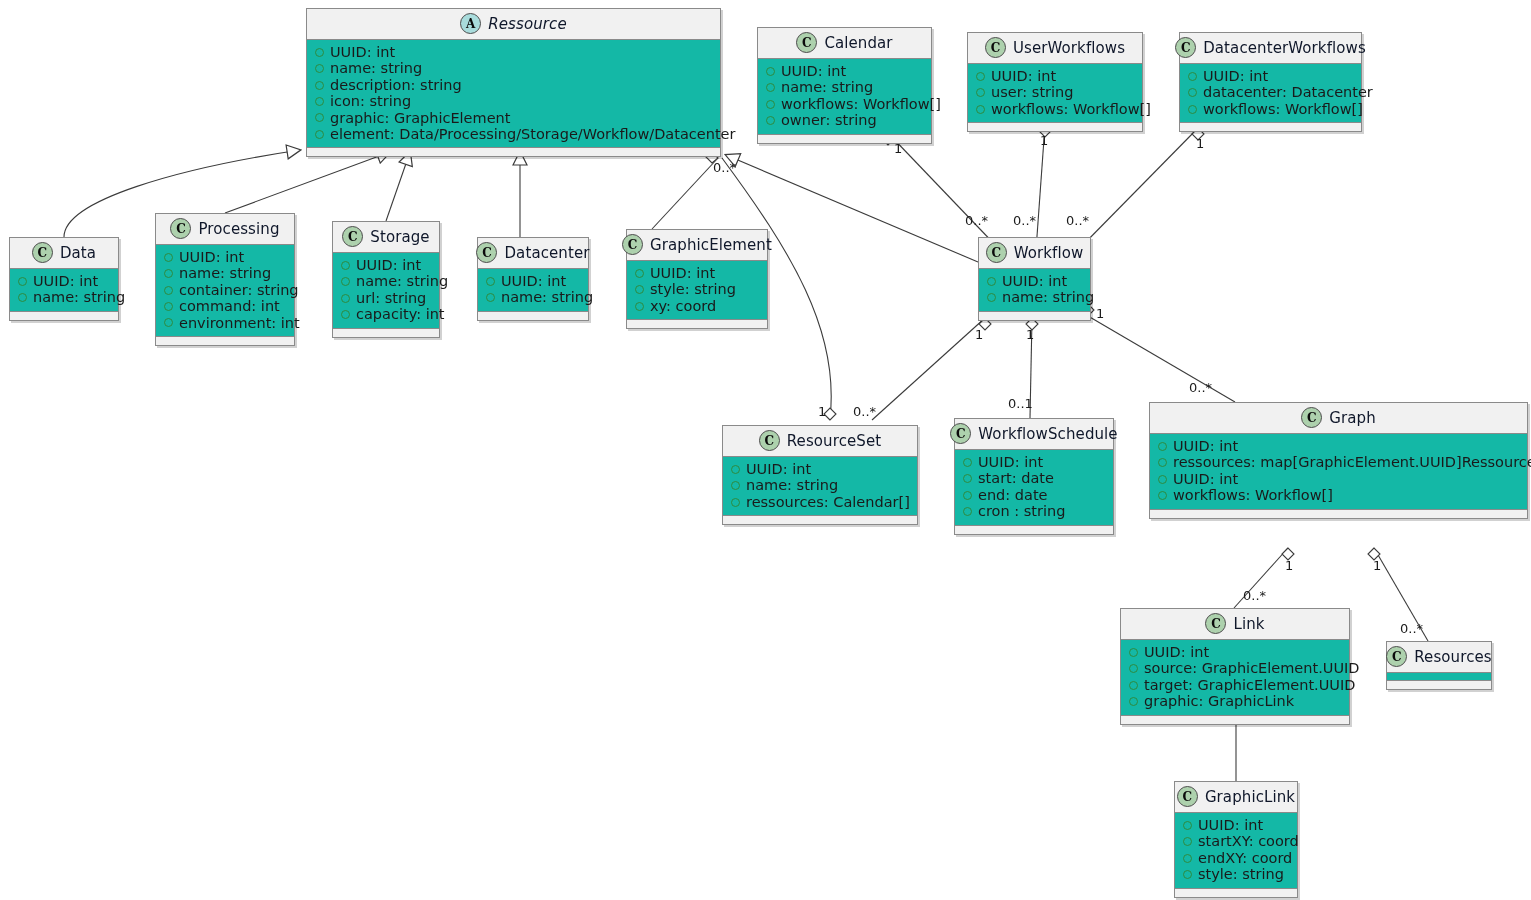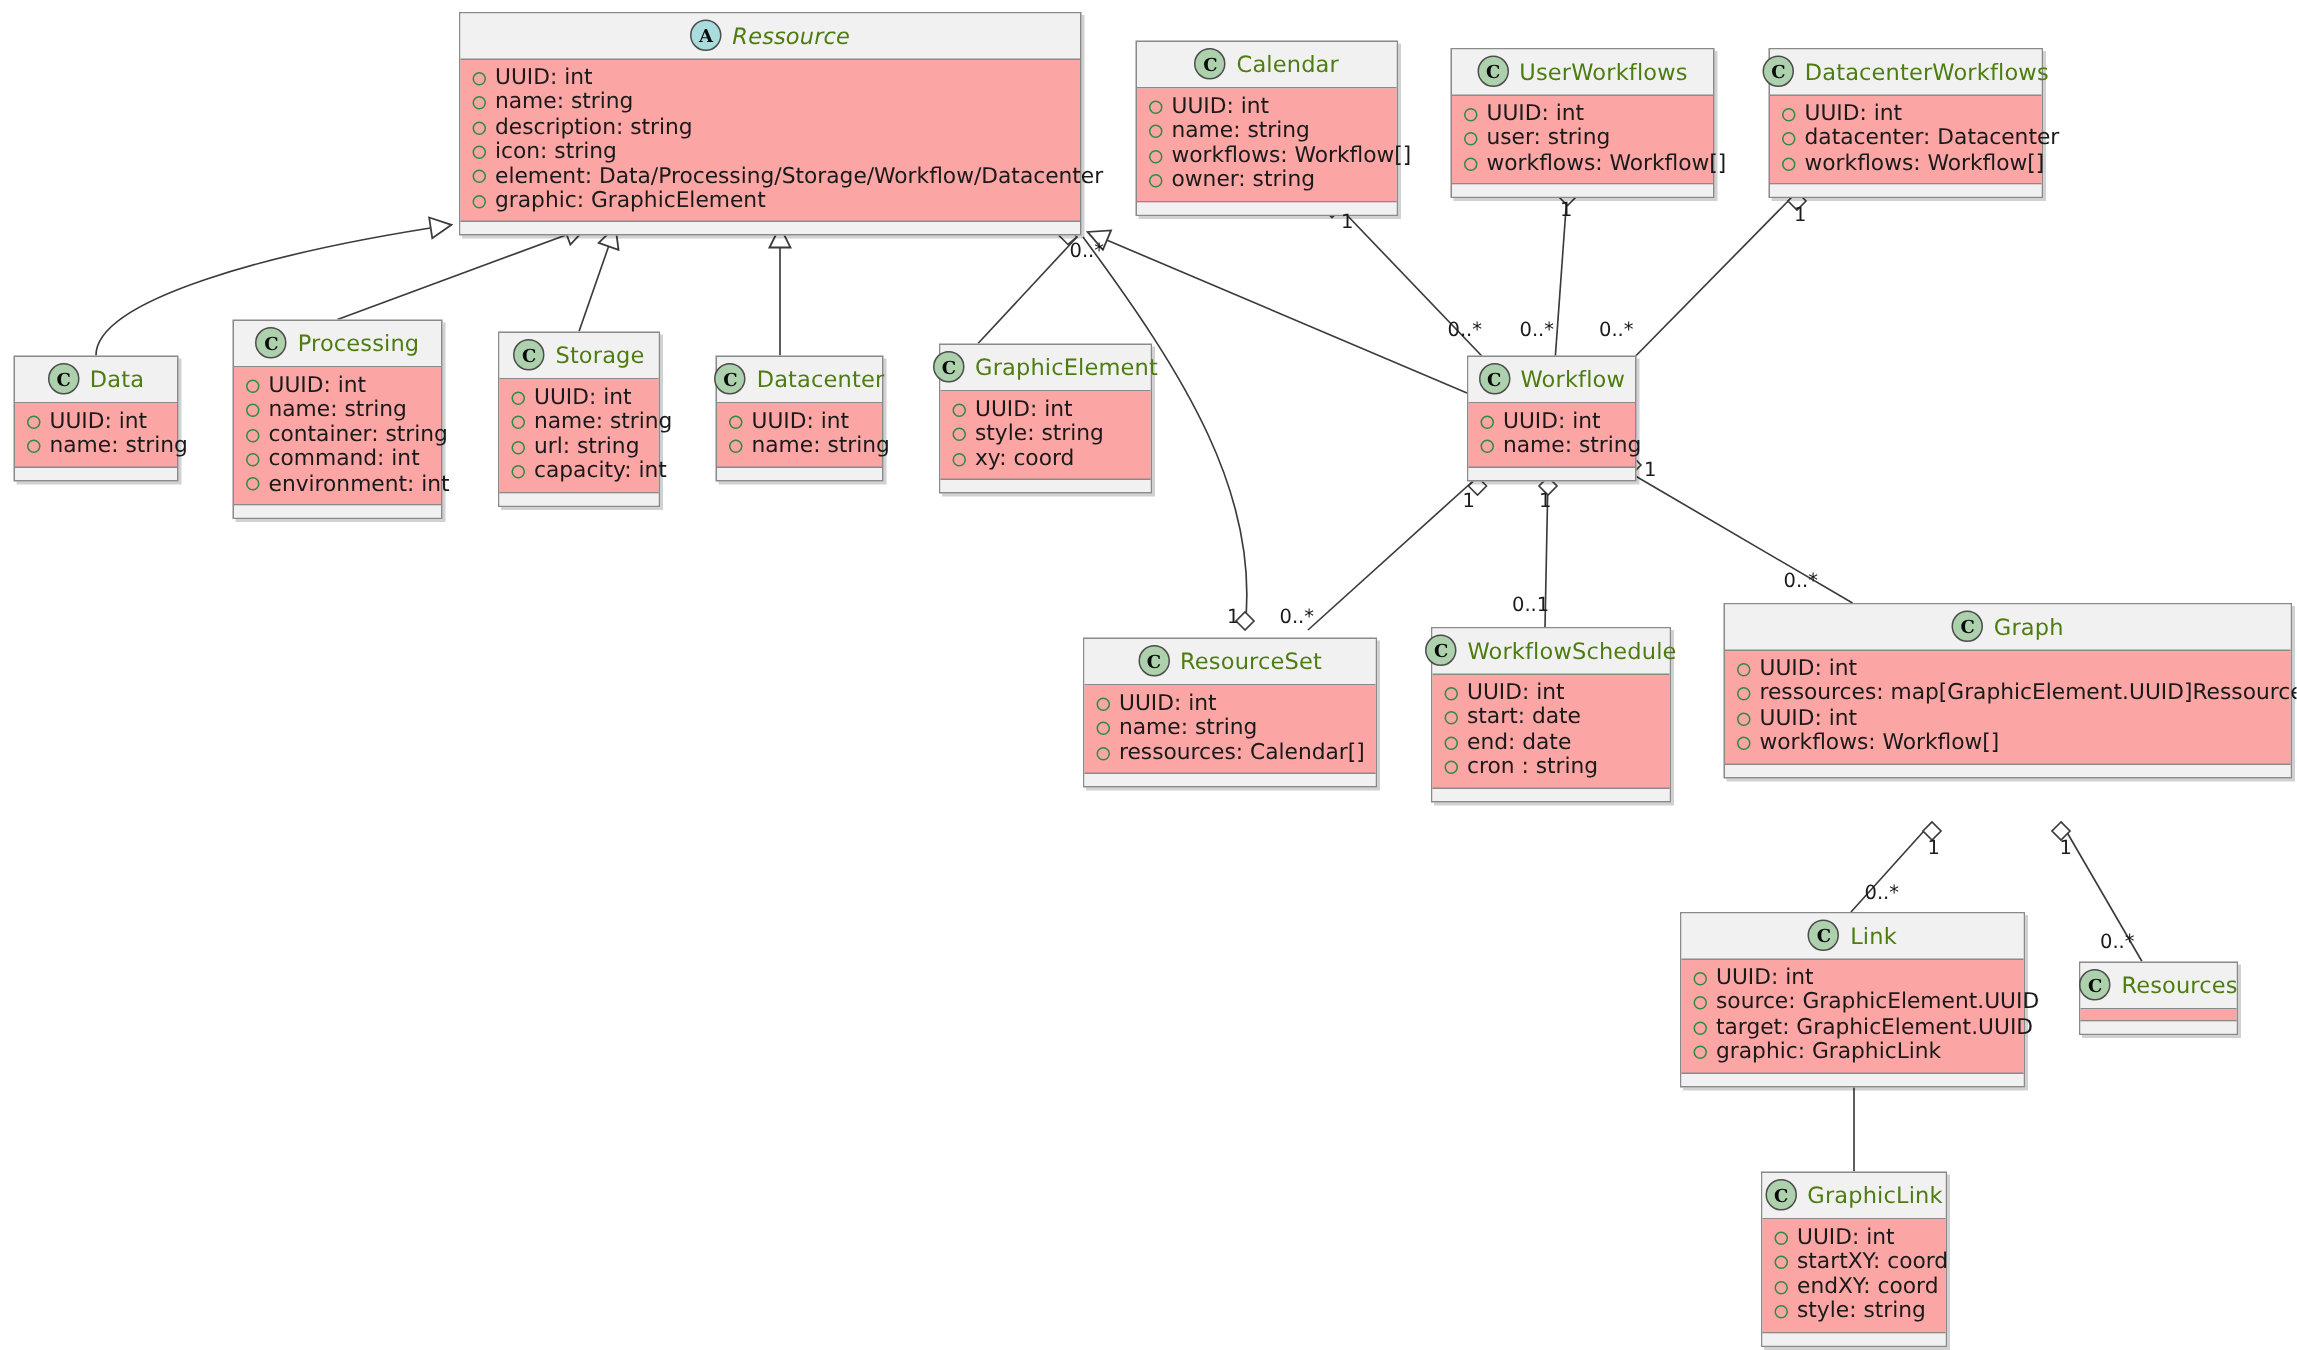--- a/index.html
+++ b/index.html
@@ -21,38 +21,38 @@
   }
   .cls-header{
     display:flex;align-items:center;justify-content:center;
     gap:7px;
     padding:4px 9px 5px 9px;
     border-bottom:1px solid #8a8a8a;
     background:#f1f1f1;
     white-space:nowrap;
   }
   .cls-title{
-    font-size:15px;color:#4d7c0f;letter-spacing:0.1px;
+    font-size:15px;color:#0f172a;letter-spacing:0.1px;
   }
   .cls-title.abstract{font-style:italic;}
   .badge{
     width:19px;height:19px;border-radius:50%;
     border:1px solid #4c4c4c;
     display:inline-flex;align-items:center;justify-content:center;
     font-size:12px;font-weight:bold;color:#0b0b0b;
     flex:0 0 auto;
     font-family:"DejaVu Serif","Liberation Serif",serif;
   }
   .badge.c{background:#add1ad;}
   .badge.a{background:#a9dcdc;}
 
   .cls-attrs{
     padding:4px 8px 5px 8px;
     border-bottom:1px solid #8a8a8a;
-    background:#fca5a5;
+    background:#14b8a6;
   }
   .cls-attrs.empty{height:7px;padding:0;}
   .attr{
     font-size:14.5px;color:#1a1a1a;white-space:nowrap;
     line-height:16.4px;
     display:flex;align-items:center;gap:6px;
   }
   .vis{
     width:7px;height:7px;border-radius:50%;
     border:1.3px solid #2e8b40;
@@ -139,25 +139,25 @@
           <div class="attr">
             <span class="vis"></span>
             <span>description: string</span>
           </div>
           <div class="attr">
             <span class="vis"></span>
             <span>icon: string</span>
           </div>
           <div class="attr">
             <span class="vis"></span>
+            <span>graphic: GraphicElement</span>
+          </div>
+          <div class="attr">
+            <span class="vis"></span>
             <span>element: Data/Processing/Storage/Workflow/Datacenter</span>
-          </div>
-          <div class="attr">
-            <span class="vis"></span>
-            <span>graphic: GraphicElement</span>
           </div>
         </div>
         <div class="cls-ops"></div>
       </div>
       <div class="uml-class" style="left: 757px; top: 27px; width: 175px;">
         <div class="cls-header">
           <span class="badge c">C</span>
           <span class="cls-title">Calendar</span>
         </div>
         <div class="cls-attrs">

